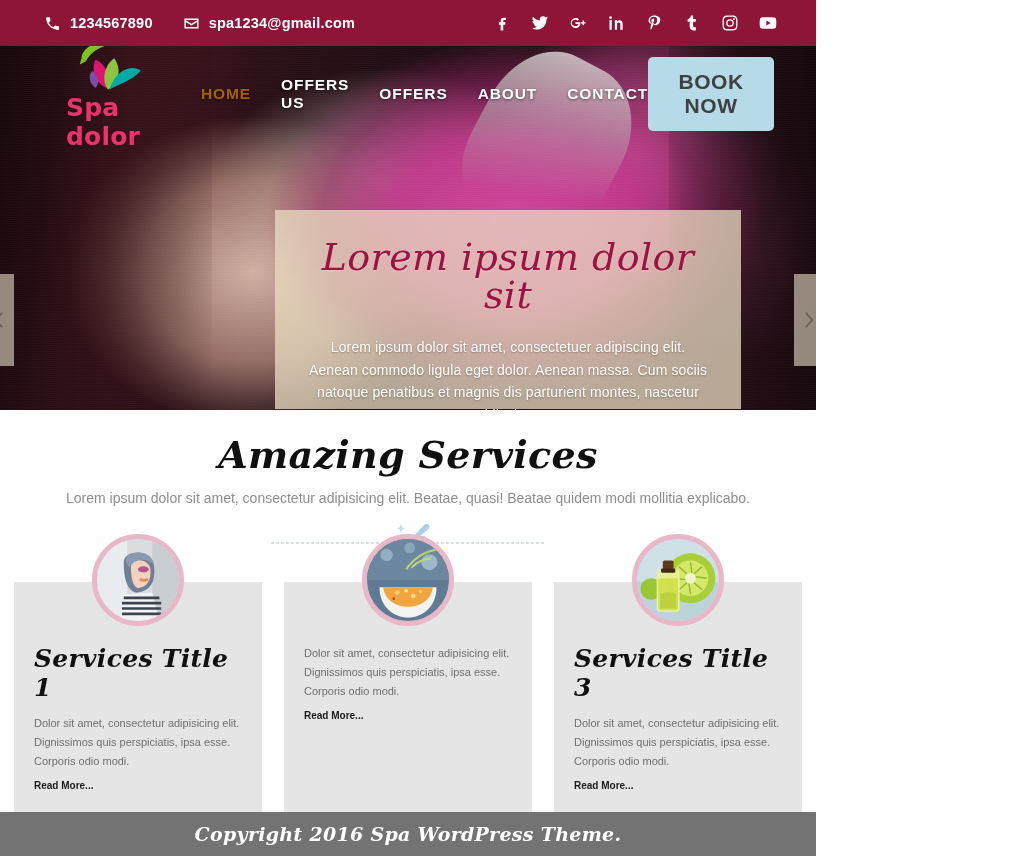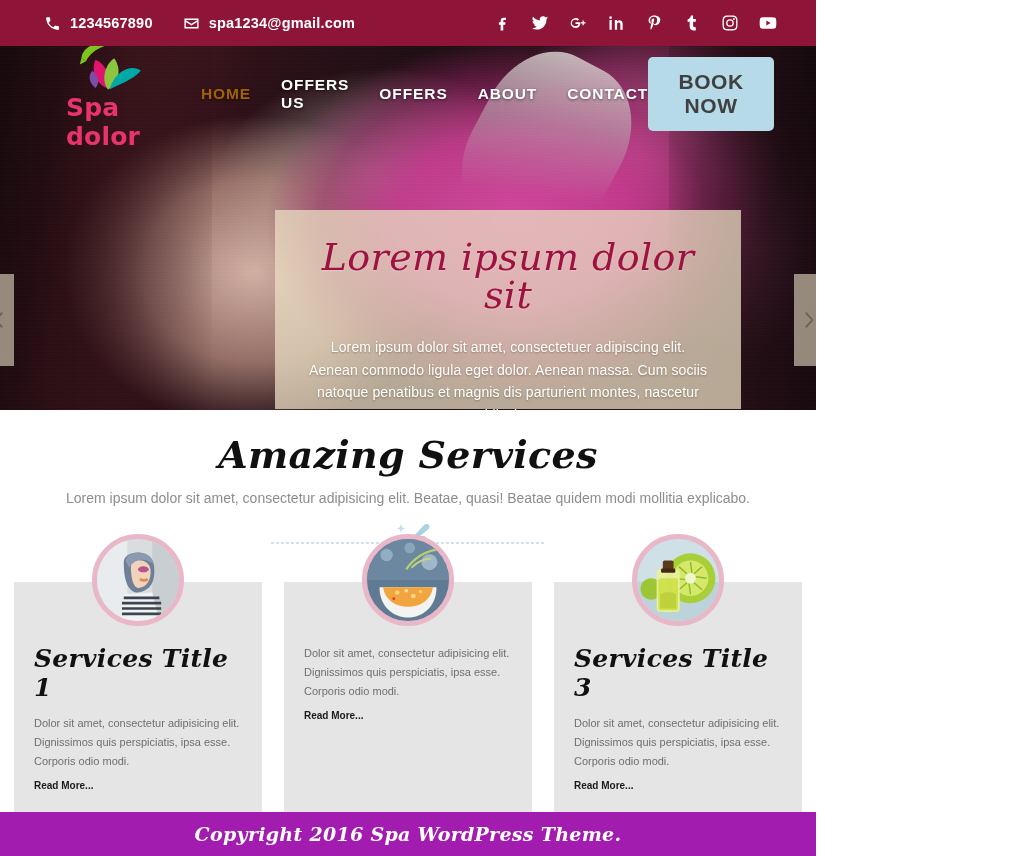--- a/index.html
+++ b/index.html
@@ -159,21 +159,21 @@
   }
   .card .readmore {
     display:inline-block; margin-top:9px;
     color:#1a1a1a; font-size:10px; font-weight:bold;
     text-decoration:none; cursor:pointer;
   }
 
   
   .footer {
     position:absolute; left:0; bottom:0; width:100%; height:44px;
-    background:#a21caf; display:flex; align-items:center; justify-content:center;
+    background:#737373; display:flex; align-items:center; justify-content:center;
   }
   .footer span {
     color:#ffffff; font-family:"DejaVu Serif", serif; font-style:italic;
     font-weight:bold; font-size:19px; letter-spacing:.3px;
   }
 </style>
 </head>
 <body>
 
 <div class="page">

